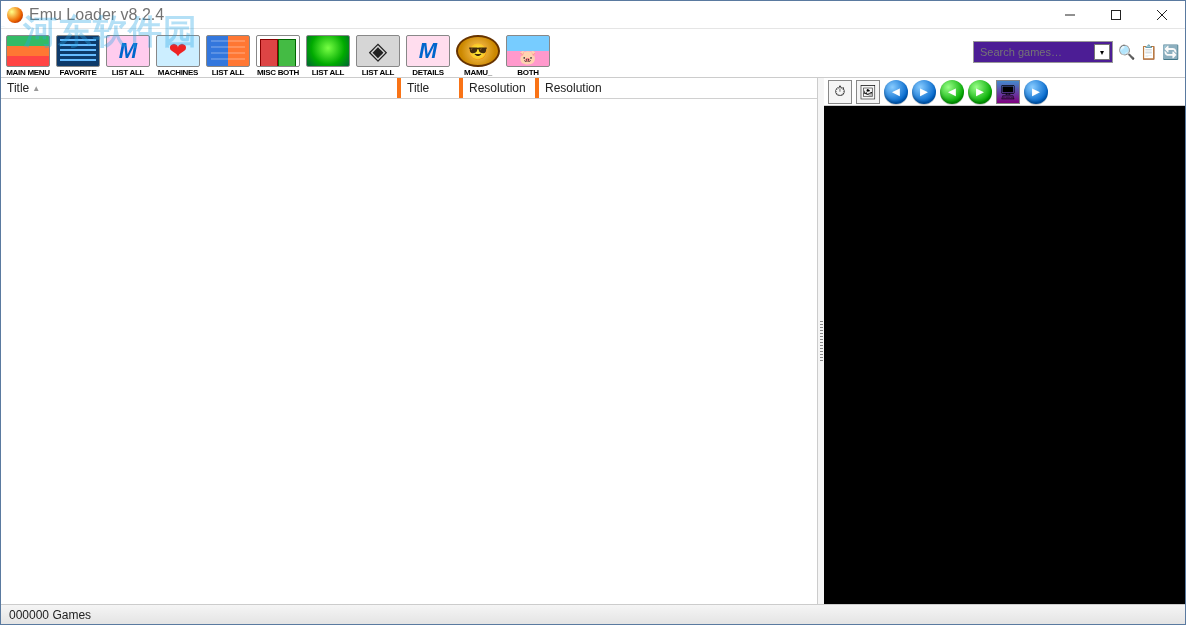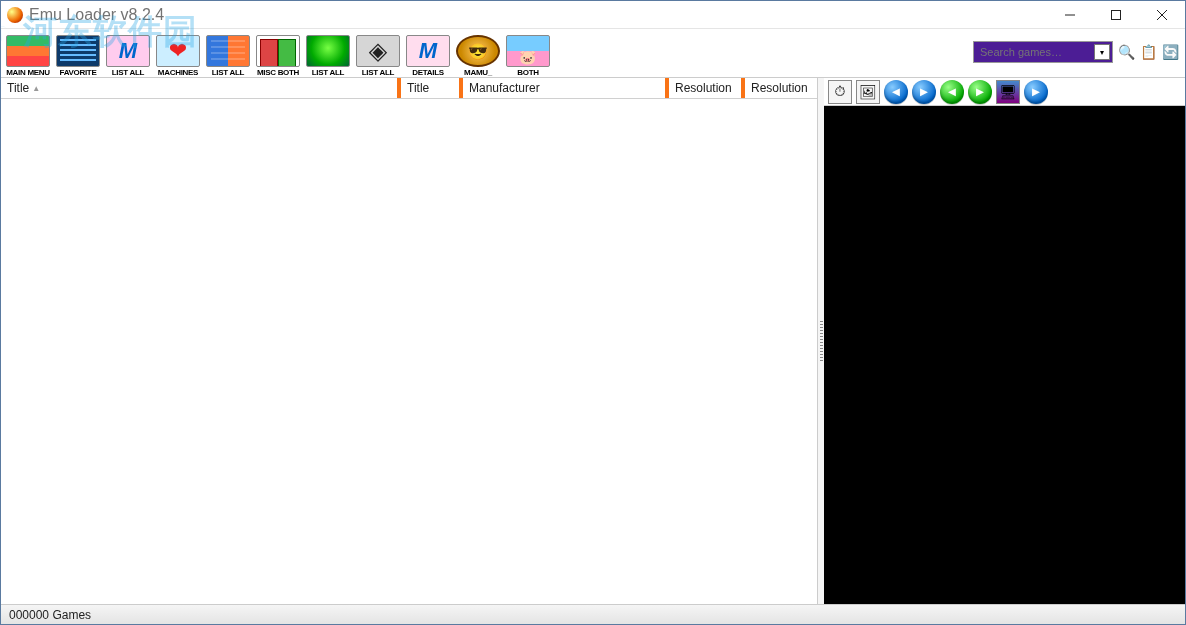--- a/index.html
+++ b/index.html
@@ -164,23 +164,20 @@
 <div class="content">
   <div class="list-pane">
     <div class="col-headers">
       <div class="col" style="width:400px">
         <span>Title</span>
         <span class="sort">▲</span>
       </div>
       <div class="col" style="width:62px">
           <span>Title</span>
         </div>
-      <div class="col" style="width:206px">
-          <span>Manufacturer</span>
-        </div>
       <div class="col" style="width:76px">
           <span>Resolution</span>
         </div>
       <div class="col" style="flex:1;border-right:none">
           <span>Resolution</span>
         </div>
     </div>
     <div class="list-body"></div>
   </div>
 

